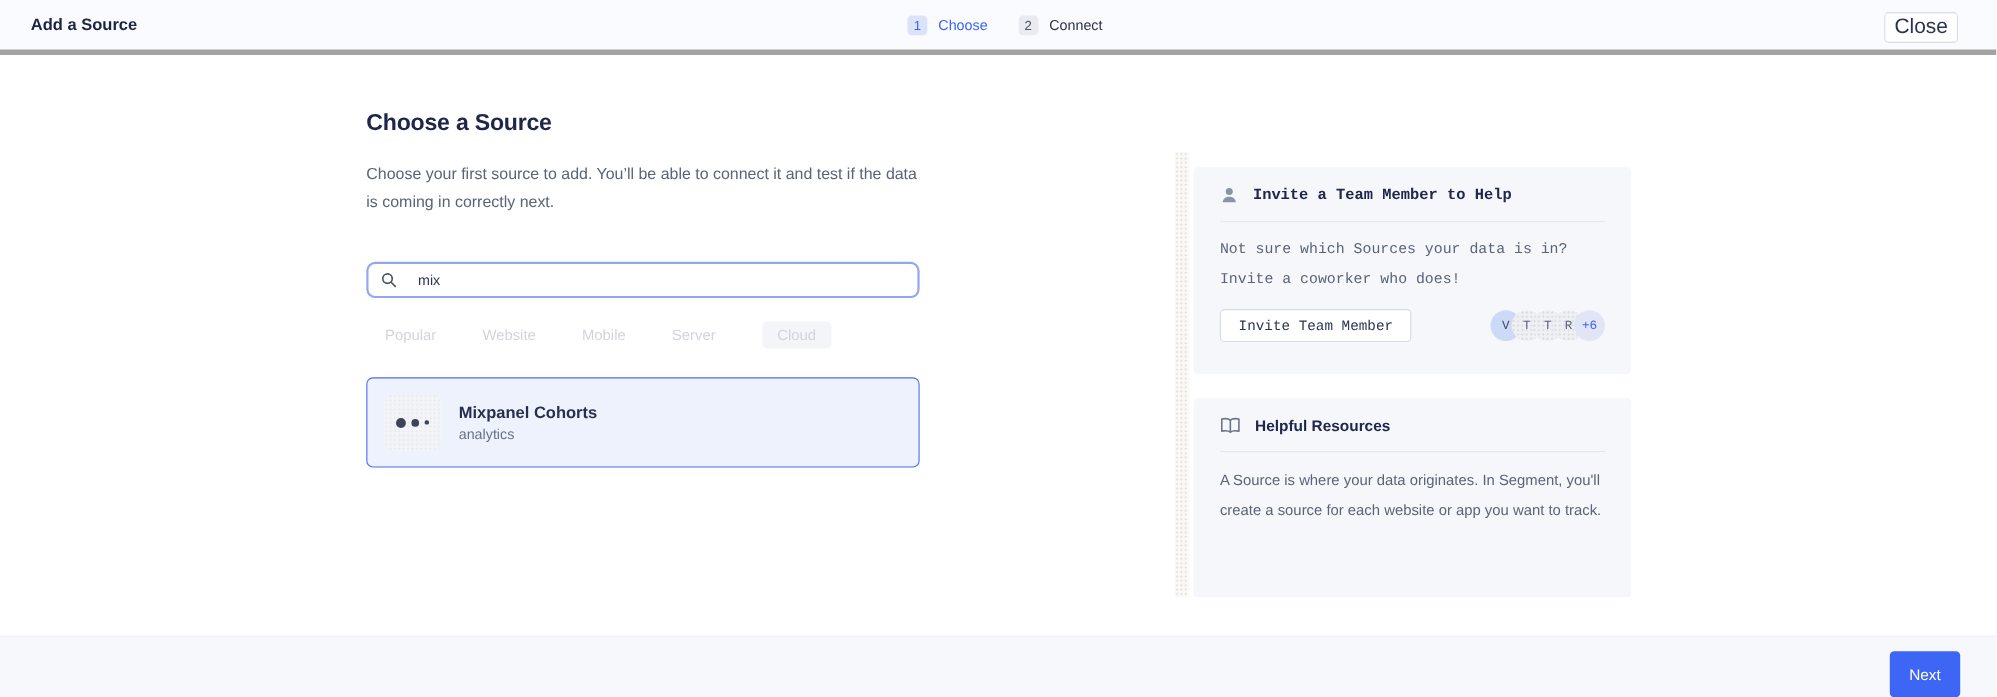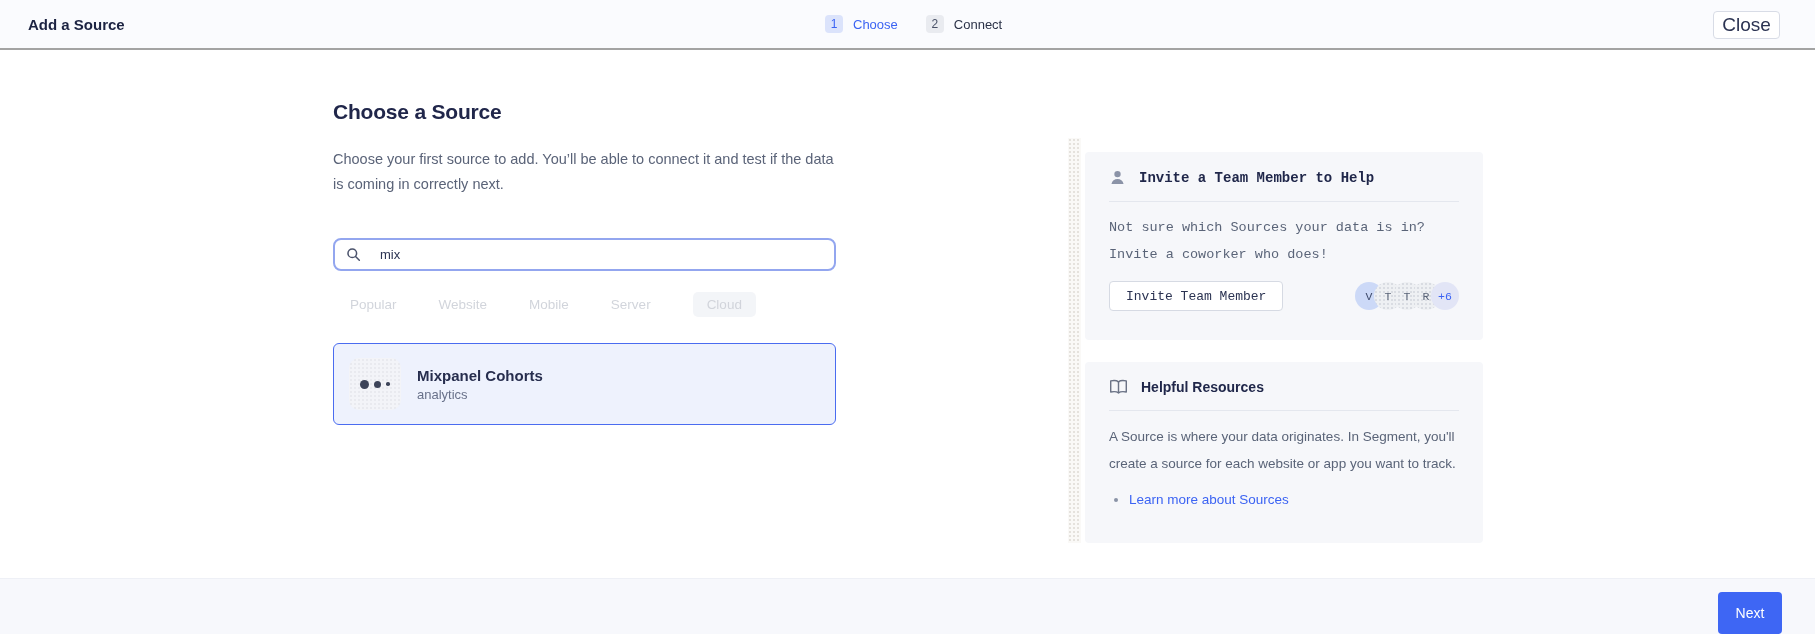--- a/index.html
+++ b/index.html
@@ -2,21 +2,21 @@
 <html><head>
 <meta charset="utf-8">
 <style>
   * { margin:0; padding:0; box-sizing:border-box; }
   html,body { width:1815px; height:634px; overflow:hidden;
     font-family:"Liberation Sans", sans-serif; background:#ffffff; color:#20264a; }
   .app { position:relative; width:1815px; height:634px; }
 
   
   .topbar { position:absolute; top:0; left:0; right:0; height:50px;
-    background:#fafbfe; border-bottom:2px solid #a3a3a3; z-index:5; }
+    background:#fafbfe; border-bottom:5px solid #a3a3a3; z-index:5; }
   .topbar-title { position:absolute; left:28px; top:50%; transform:translateY(-50%);
     font-size:15px; font-weight:700; color:#1c2342; }
   .stepper { position:absolute; left:825px; top:0; height:100%;
     display:flex; align-items:center; gap:28px; }
   .step { display:flex; align-items:center; gap:10px; font-size:13px; cursor:pointer; }
   .step-num { width:18px; height:18px; border-radius:4px; display:flex;
     align-items:center; justify-content:center; font-size:12px; font-weight:500; }
   .step.active .step-num { background:#dbe3fb; color:#3b63f3; }
   .step.active .step-label { color:#3b63f3; font-weight:500; }
   .step.inactive .step-num { background:#e9ebf0; color:#4a5268; }
@@ -183,25 +183,20 @@
       <div class="panel resources">
         <div class="panel-head">
           <svg width="19" height="16" viewBox="0 0 20 16">
             <path d="M10 2.6 C8.2 1.1 5 1 1.8 1.6 V13.2 C5 12.6 8.2 12.7 10 14.2 C11.8 12.7 15 12.6 18.2 13.2 V1.6 C15 1 11.8 1.1 10 2.6 Z" fill="none" stroke="#6b7386" stroke-width="1.5" stroke-linejoin="round"></path>
             <line x1="10" y1="2.6" x2="10" y2="14.2" stroke="#6b7386" stroke-width="1.5"></line>
           </svg>
           <span class="panel-title">Helpful Resources</span>
         </div>
         <hr class="panel-divider">
         <p class="panel-body">A Source is where your data originates. In Segment, you'll create a source for each website or app you want to track.</p>
-        <ul class="res-list">
-          <li>
-            <a>Learn more about Sources</a>
-          </li>
-        </ul>
       </div>
     </aside>
 
   </div>
 
   <footer class="footer">
     <button class="next-btn">Next</button>
   </footer>
 
 </div>

